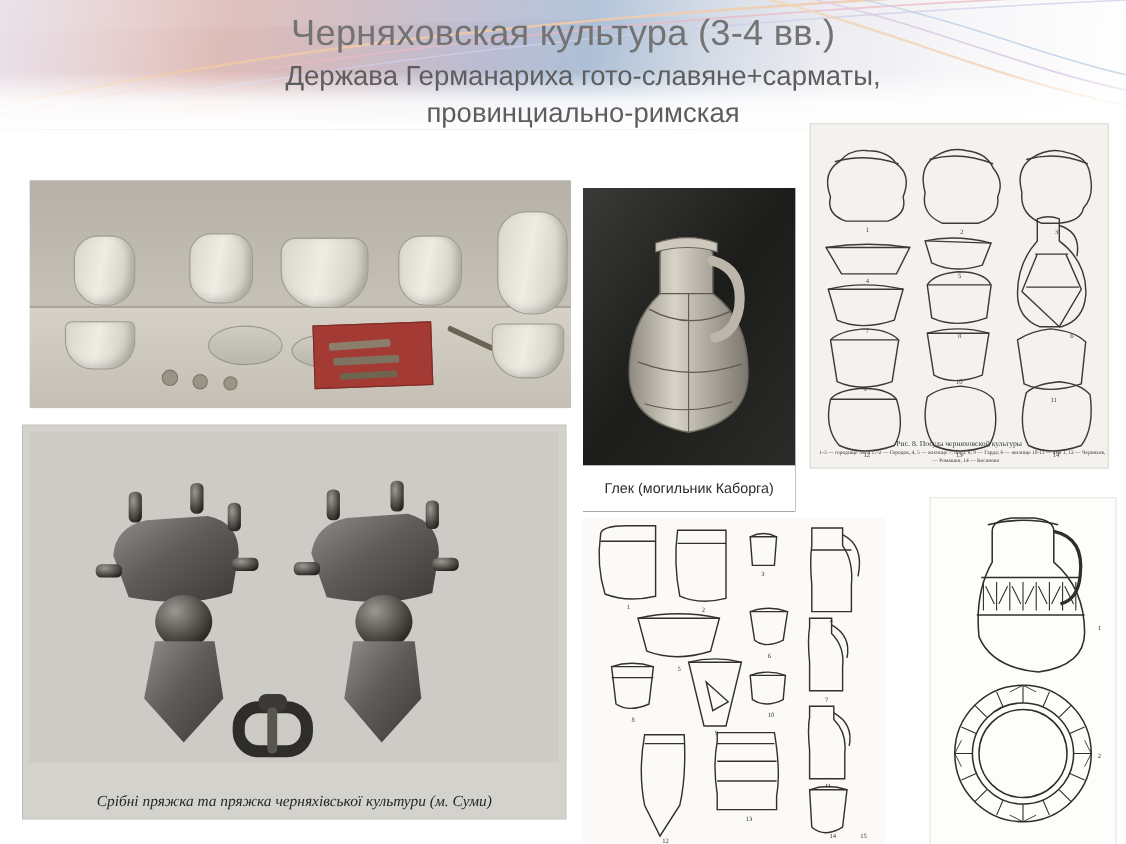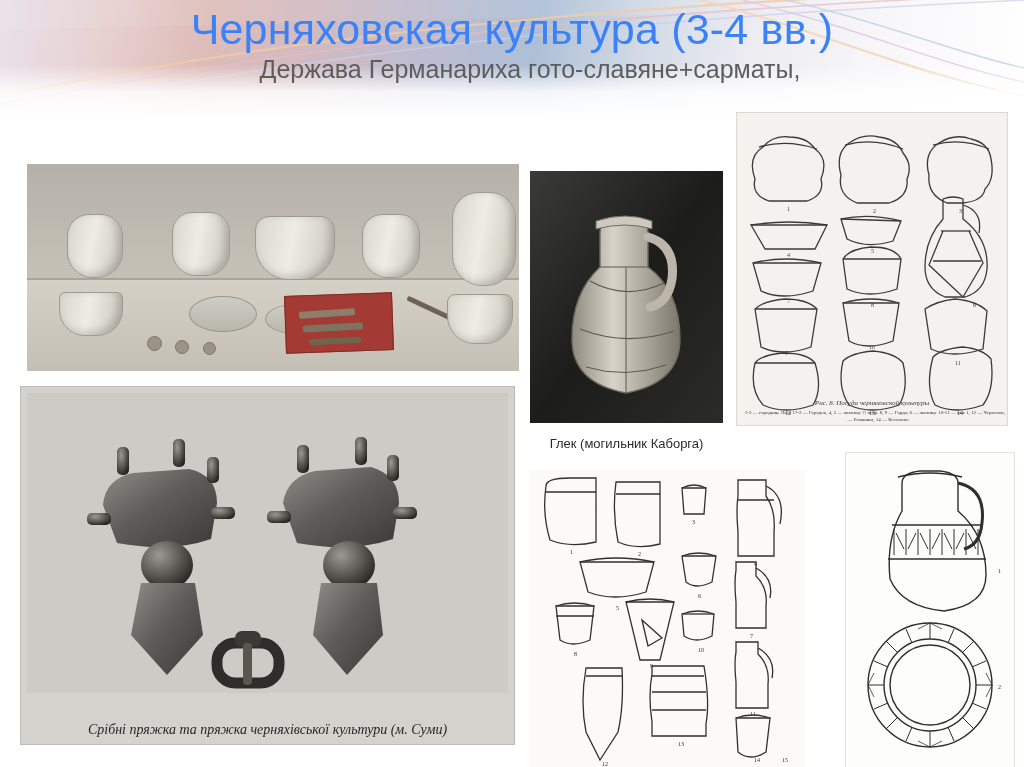--- a/index.html
+++ b/index.html
@@ -50,22 +50,22 @@
   
   .title-block {
     position: absolute;
     top: 8px;
     left: 0;
     width: 1024px;
     text-align: center;
     z-index: 6;
   }
   .title {
-    font-size: 43px;
-    color: #3b82f6;
+    font-size: 33px;
+    color: #737373;
     line-height: 43px;
     letter-spacing: .2px;
     white-space: nowrap;
   }
   .subtitle {
     margin-top: 2px;
     font-size: 25px;
     color: #5d5d5d;
     line-height: 32px;
     padding-left: 36px;
@@ -199,20 +199,21 @@
       <path d="M742,0 C860,28 930,62 1024,82" stroke="#d9c6e2" stroke-width="1.5" fill="none" opacity=".8"></path>
       <path d="M786,0 C890,24 952,52 1024,68" stroke="#bcd0e4" stroke-width="1.4" fill="none" opacity=".8"></path>
       <path d="M0,0 L1024,0 L1024,6 L0,30 Z" fill="#ffffff" opacity=".08"></path>
     </svg>
     <div class="band-bg2"></div>
   </div>
 
   <div class="title-block">
     <div class="title">Черняховская культура (3-4 вв.)</div>
     <div class="subtitle">Держава Германариха гото-славяне+сарматы,</div>
+    <div class="subtitle">провинциально-римская</div>
   </div>
 
   <div class="pic" id="pic-showcase">
     <div class="shelf-back"></div>
     <div class="shelf-front"></div>
 
     <div class="vessel" style="left:40px; top:50px; width:54px; height:62px; border-radius:22px 22px 26px 26px;"></div>
     <div class="vessel" style="left:145px; top:48px; width:56px; height:62px; border-radius:20px 20px 24px 24px;"></div>
     <div class="vessel" style="left:228px; top:52px; width:78px; height:62px; border-radius:14px 14px 34px 34px;"></div>
     <div class="vessel" style="left:335px; top:50px; width:56px; height:62px; border-radius:20px 20px 26px 26px;"></div>
@@ -314,21 +315,21 @@
         <text x="50" y="190">7</text>
           <text x="134" y="194">8</text>
         <text x="48" y="242">9</text>
           <text x="132" y="236">10</text>
           <text x="218" y="252">11</text>
         <text x="48" y="302">12</text>
           <text x="132" y="302">13</text>
           <text x="220" y="302">14</text>
       </g>
     </svg>
-    <div class="plate-cap" style="bottom:18px; font-size:7px;font-style:italic;">Рис. 8. Посуда черняховской культуры</div>
+    <div class="plate-cap" style="bottom:18px; font-size:7px;">Рис. 8. Посуда черняховской культуры</div>
     <div class="plate-cap" style="bottom:2px; font-size:5px; line-height:7px; padding:0 6px;">1-3 — городище Леса 17-2 — Городок, 4, 5 — жилище 7; погр. 8, 9 — Гарда; 6 — жилище 10-11 — яма 1, 12 — Черняхов, 13 — Ромашки, 14 — Косаново</div>
   </div>
 
   <div class="pic" id="pic-fibulae">
     <svg width="493" height="357" viewBox="0 0 493 357">
       <rect width="493" height="357" fill="#d4d2cc"></rect>
       <rect x="6" y="6" width="481" height="300" fill="#cdcbc5"></rect>
       <defs>
         <linearGradient id="silver" x1="0" y1="0" x2="1" y2="1">
           <stop offset="0" stop-color="#8e8d88"></stop>

